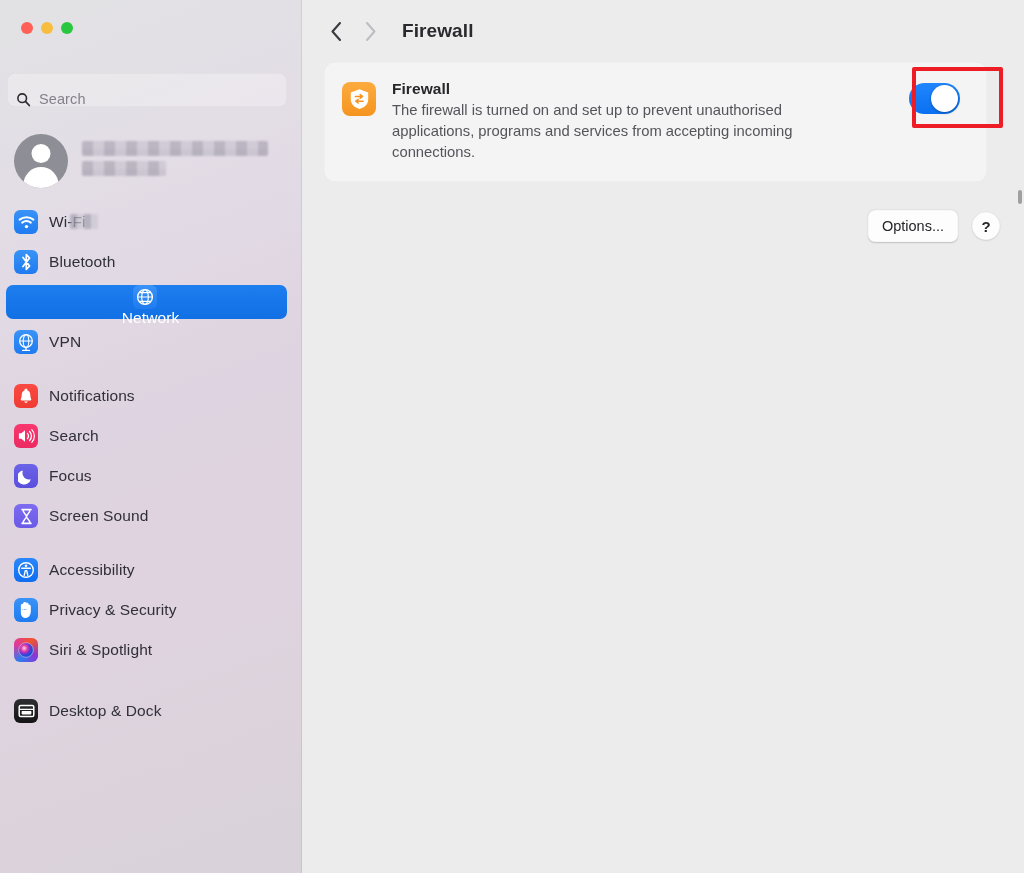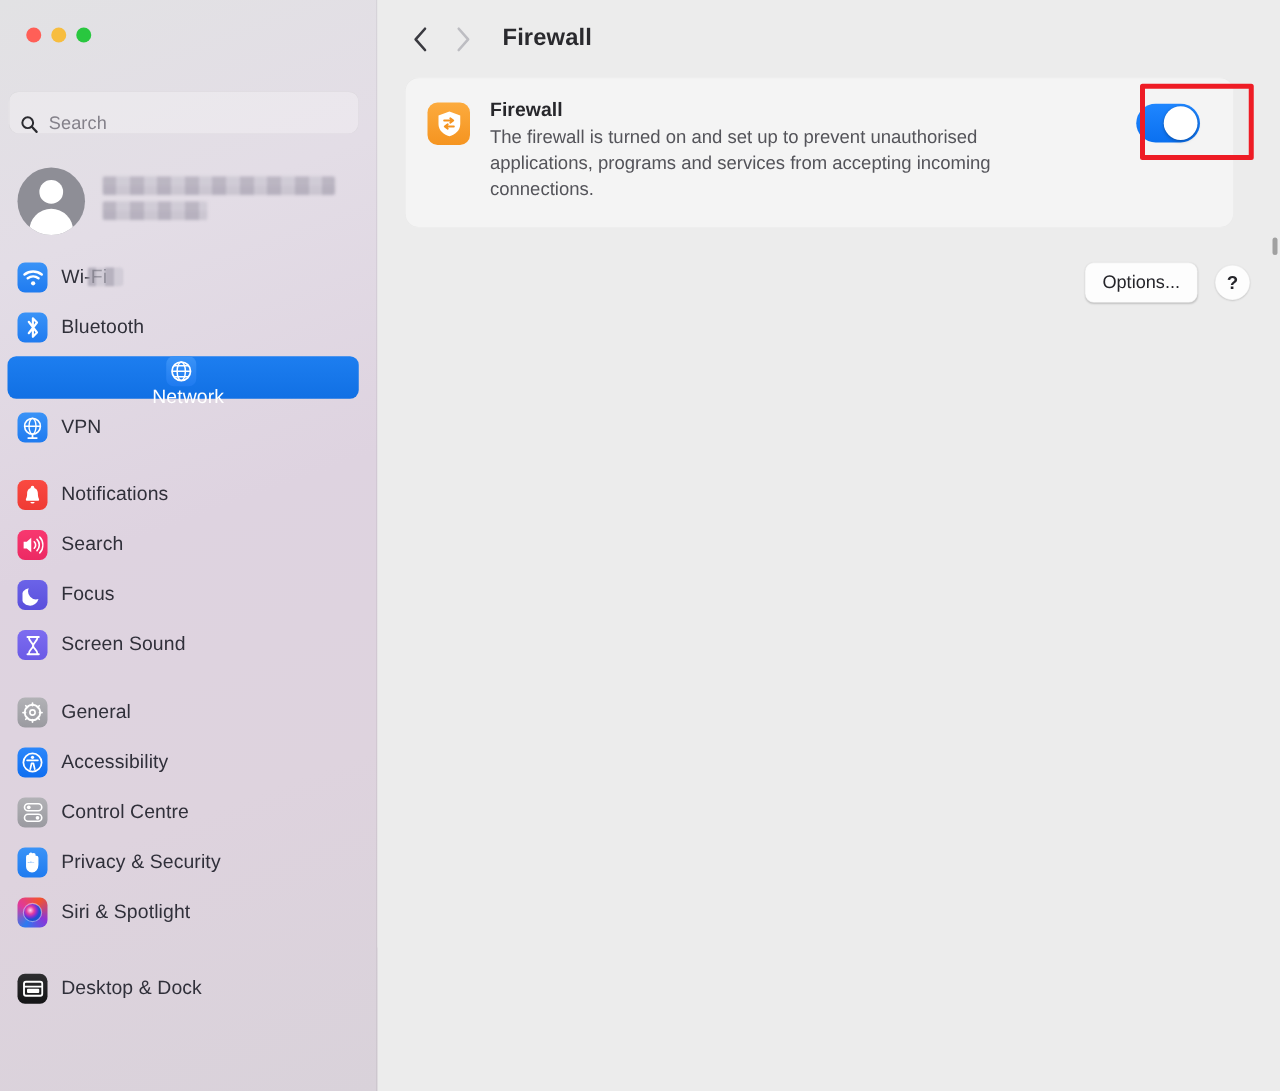--- a/index.html
+++ b/index.html
@@ -274,59 +274,29 @@
                 <path d="M2 1.6h9M2 15.4h9" stroke="#fff" stroke-width="1.6" stroke-linecap="round"></path>
                 <path d="M3 1.6c0 4 3.5 4.4 3.5 6.9S3 11.4 3 15.4M10 1.6c0 4-3.5 4.4-3.5 6.9s3.5 2.9 3.5 6.9" fill="none" stroke="#fff" stroke-width="1.5"></path>
               </svg>
             </div>
             <span class="nav-label">Screen Sound</span>
           </div>
         </div>
         <div class="nav-gap small"></div>
         <div class="nav-group">
           <div class="nav-item">
-            <div class="nav-icon ic-general">
-              <svg width="18" height="18" viewBox="0 0 18 18">
-                <circle cx="9" cy="9" r="6.2" fill="none" stroke="#fff" stroke-width="1.5"></circle>
-                <circle cx="9" cy="9" r="2.1" fill="none" stroke="#fff" stroke-width="1.3"></circle>
-                <g stroke="#fff" stroke-width="1.4" stroke-linecap="round">
-                  <line x1="9" y1="1.4" x2="9" y2="3.4"></line>
-                  <line x1="9" y1="14.6" x2="9" y2="16.6"></line>
-                  <line x1="1.4" y1="9" x2="3.4" y2="9"></line>
-                  <line x1="14.6" y1="9" x2="16.6" y2="9"></line>
-                  <line x1="3.6" y1="3.6" x2="5" y2="5"></line>
-                  <line x1="13" y1="13" x2="14.4" y2="14.4"></line>
-                  <line x1="14.4" y1="3.6" x2="13" y2="5"></line>
-                  <line x1="5" y1="13" x2="3.6" y2="14.4"></line>
-                </g>
-              </svg>
-            </div>
-            <span class="nav-label">General</span>
-          </div>
-          <div class="nav-item">
             <div class="nav-icon ic-access">
               <svg width="18" height="18" viewBox="0 0 18 18">
                 <circle cx="9" cy="9" r="7.3" fill="none" stroke="#fff" stroke-width="1.4"></circle>
                 <circle cx="9" cy="4.8" r="1.3" fill="#fff"></circle>
                 <path d="M4.7 7.2h8.6" stroke="#fff" stroke-width="1.4" stroke-linecap="round"></path>
                 <path d="M7.2 14.3 8.3 9.6h1.4l1.1 4.7" fill="none" stroke="#fff" stroke-width="1.4" stroke-linecap="round" stroke-linejoin="round"></path>
               </svg>
             </div>
             <span class="nav-label">Accessibility</span>
-          </div>
-          <div class="nav-item">
-            <div class="nav-icon ic-control">
-              <svg width="17" height="18" viewBox="0 0 17 18">
-                <rect x="1.6" y="2" width="13.8" height="5.6" rx="2.8" fill="none" stroke="#fff" stroke-width="1.3"></rect>
-                <circle cx="5" cy="4.8" r="1.5" fill="#fff"></circle>
-                <rect x="1.6" y="10.4" width="13.8" height="5.6" rx="2.8" fill="none" stroke="#fff" stroke-width="1.3"></rect>
-                <circle cx="12" cy="13.2" r="1.5" fill="#fff"></circle>
-              </svg>
-            </div>
-            <span class="nav-label">Control Centre</span>
           </div>
           <div class="nav-item">
             <div class="nav-icon ic-privacy">
               <svg width="16" height="18" viewBox="0 0 16 18">
                 <path d="M3.4 9V4.4a1.1 1.1 0 0 1 2.2 0V8.3M5.6 8.3V2.7a1.1 1.1 0 0 1 2.2 0V8.3M7.8 8.3V3.1a1.1 1.1 0 0 1 2.2 0V8.8M10 8.8V5.2a1.1 1.1 0 0 1 2.2 0v5.6c0 3.3-2 5.6-4.6 5.6-2.3 0-4.2-1.5-4.2-4.3V9" fill="#fff" stroke="#fff" stroke-width="1.1" stroke-linejoin="round" stroke-linecap="round"></path>
               </svg>
             </div>
             <span class="nav-label">Privacy &amp; Security</span>
           </div>
           <div class="nav-item">

